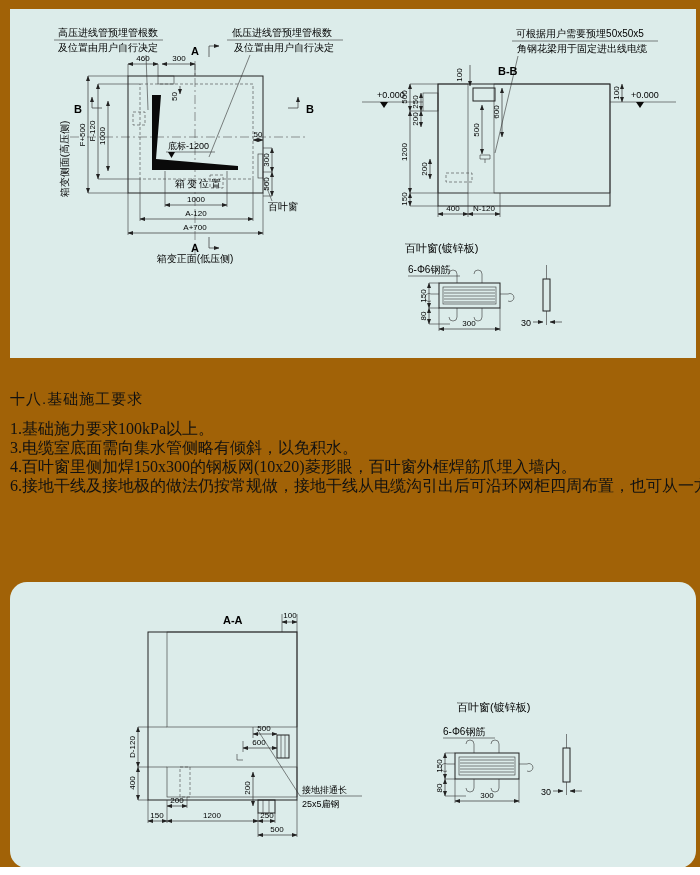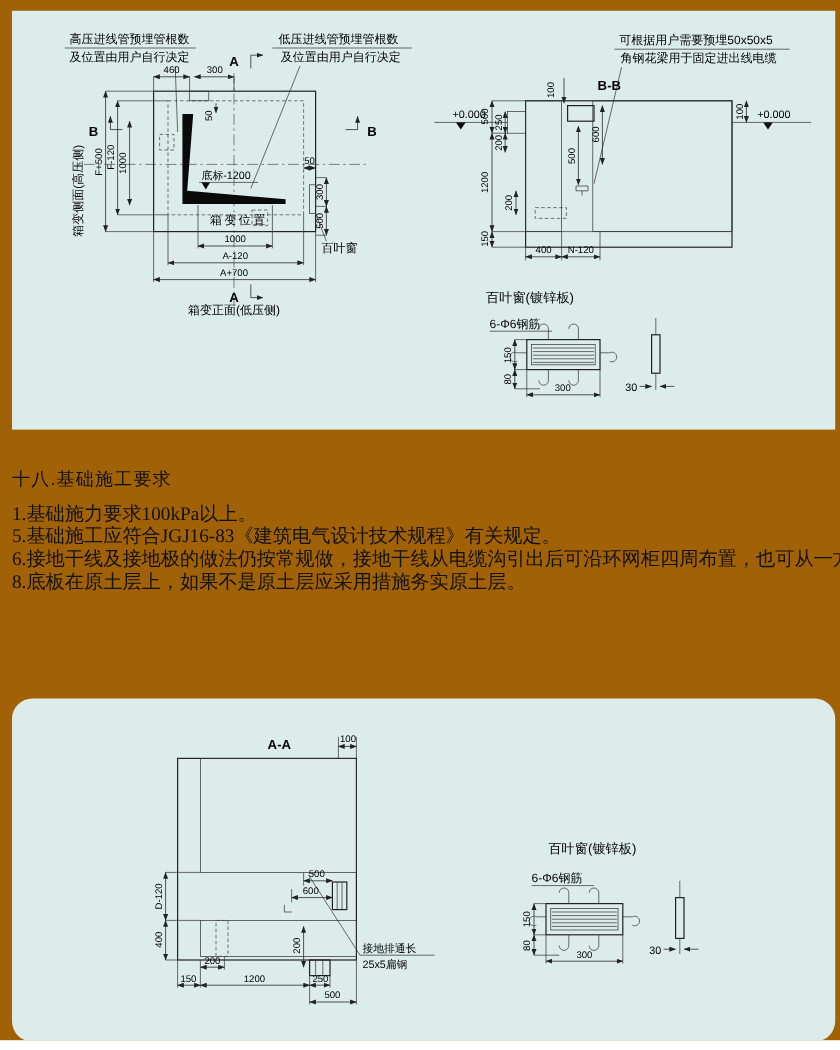--- a/index.html
+++ b/index.html
@@ -208,23 +208,23 @@
         <text class="t9" x="521" y="317" text-anchor="end">30</text>
         <path class="dim" d="M523,313H533" marker-end="url(#arr)"></path>
         <path class="dim" d="M540,313H552" marker-start="url(#arr)"></path>
       </g>
     </svg>
   </div>
 
   <div class="notes">
     <h1>十八.基础施工要求</h1>
     <p>1.基础施力要求100kPa以上。</p>
-    <p>5.基础施工应符合JGJ16-83《建筑电气设计技术规程》有关规定。</p>
+    <p>3.电缆室底面需向集水管侧略有倾斜，以免积水。</p>
+    <p>4.百叶窗里侧加焊150x300的钢板网(10x20)菱形眼，百叶窗外框焊筋爪埋入墙内。</p>
     <p>6.接地干线及接地极的做法仍按常规做，接地干线从电缆沟引出后可沿环网柜四周布置，也可从一方延伸布置接地极，接地电阻要求≤4Ω。</p>
-    <p>8.底板在原土层上，如果不是原土层应采用措施务实原土层。</p>
   </div>
 
   <div class="panel" id="panel-bottom">
     <svg width="686" height="286" viewBox="0 0 286 119" style="width:686px;height:286px">
     </svg>
     <svg width="686" height="286" viewBox="0 0 686 286" style="position:absolute;left:0;top:0;">
 
       <g>
         <text class="t11 b" x="213" y="42">A-A</text>
         <path class="dim" d="M272,40H287" marker-start="url(#arr)" marker-end="url(#arr)"></path>

